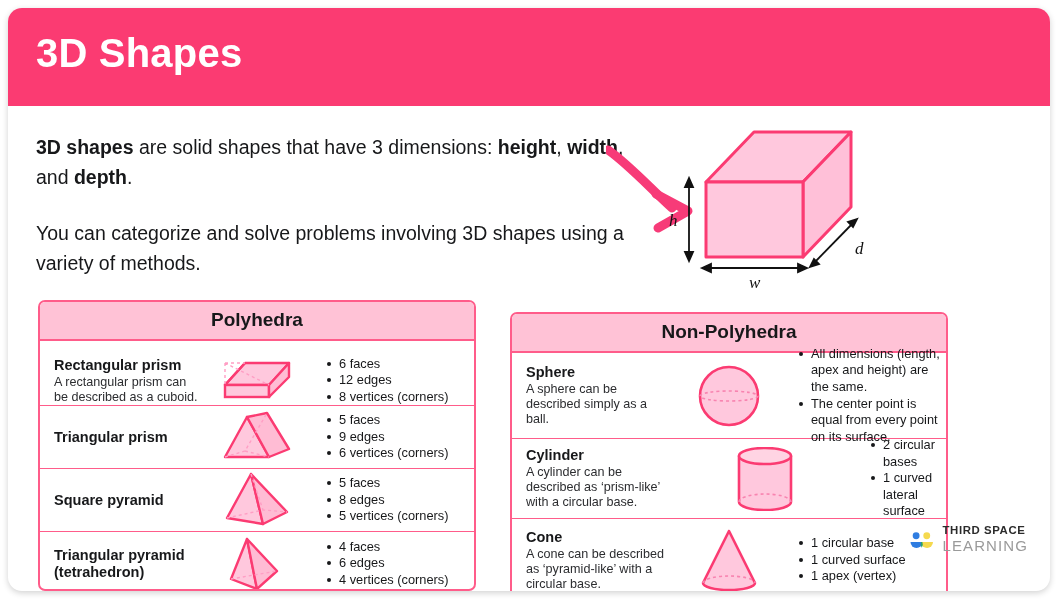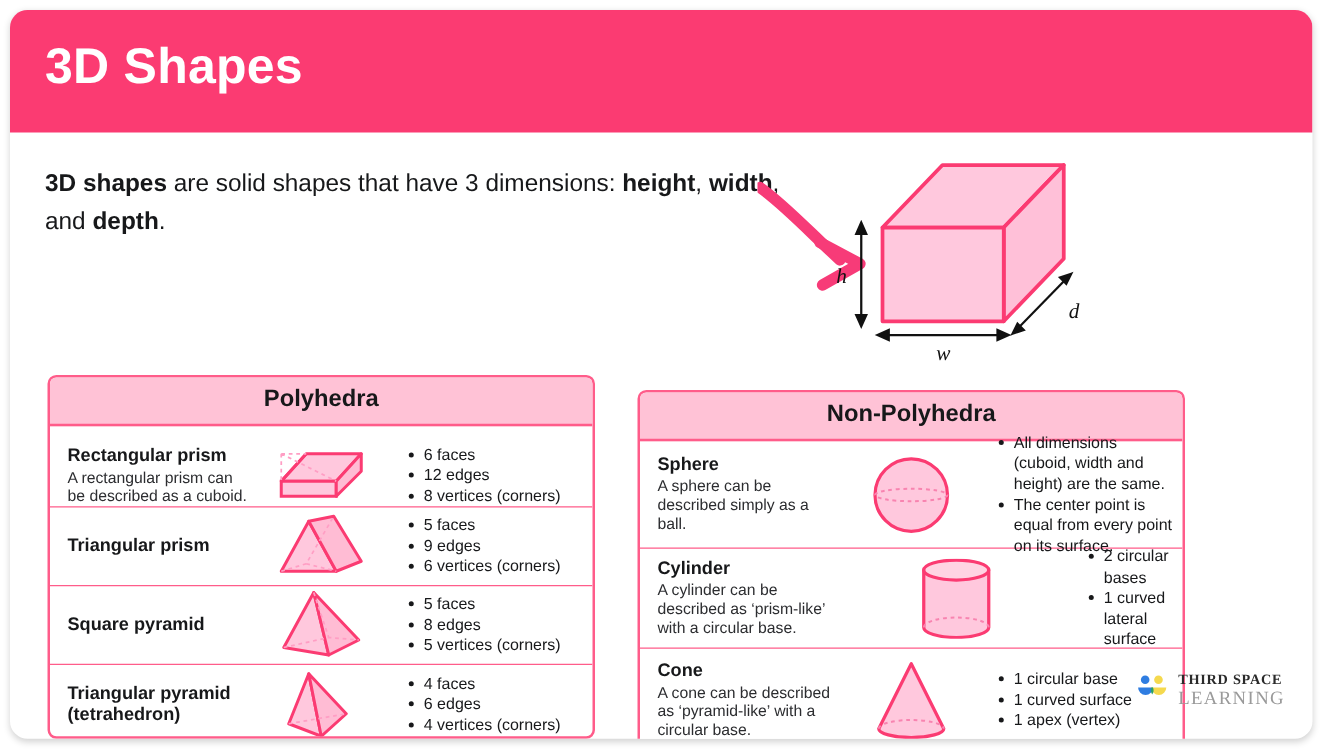--- a/index.html
+++ b/index.html
@@ -67,38 +67,39 @@
   ul.facts li{
     font-size:12.8px;color:#17181a;line-height:16.5px;position:relative;padding-left:12px;
   }
   ul.facts li:before{
     content:"";position:absolute;left:0;top:6px;width:4px;height:4px;
     border-radius:50%;background:#17181a;
   }
   .tbl-right ul.facts li{line-height:16.6px;}
 
   
-  .logo{position:absolute;left:900px;top:517px;width:120px;height:42px;display:flex;align-items:flex-end;gap:7px;font-family:Liberation Serif, serif;}
+  .logo{position:absolute;left:900px;top:517px;width:120px;height:42px;display:flex;align-items:flex-start;gap:7px;}
   .logo-text{line-height:1;}
   .logo-t1{font-size:11.4px;font-weight:bold;color:#2b2b2b;letter-spacing:.6px;}
   .logo-t2{font-size:15px;color:#9a9a9a;letter-spacing:1.1px;margin-top:2px;}
 </style>
 </head>
 <body>
 
 <div class="card">
 
   <div class="header">
     <div class="header-title">3D Shapes</div>
   </div>
 
   <div class="intro">
     <p>
       <b>3D shapes</b><span> are solid shapes that have 3 dimensions: </span><b>height</b><span>, </span><b>width</b><span>, and </span><b>depth</b><span>.</span>
     </p>
+    <p class="p2">You can categorize and solve problems involving 3D shapes using a variety of methods.</p>
   </div>
 
   <div class="cuboid-wrap">
     <svg width="340" height="180" viewBox="0 0 340 180">
 
       <g>
         <path d="M2,38 C22,52 44,76 66,96" fill="none" stroke="#f73b78" stroke-width="9" stroke-linecap="round"></path>
         <path d="M50,82 L82,99 L52,116" fill="none" stroke="#f73b78" stroke-width="9" stroke-linecap="round" stroke-linejoin="round"></path>
       </g>
 
@@ -228,21 +229,21 @@
         <div class="shape-desc">A sphere can be described simply as a ball.</div>
       </div>
       <div class="cell-img">
         <svg width="68" height="66" viewBox="0 0 68 66">
           <circle cx="34" cy="33" r="29" fill="#ffc8dd" stroke="#fb3b72" stroke-width="2.6"></circle>
           <ellipse cx="34" cy="33" rx="29" ry="5" fill="none" stroke="#f884b0" stroke-width="1.6" stroke-dasharray="3 3"></ellipse>
         </svg>
       </div>
       <div class="cell-facts">
         <ul class="facts">
-          <li>All dimensions (cuboid, width and height) are the same.</li>
+          <li>All dimensions (length, apex and height) are the same.</li>
           <li>The center point is equal from every point on its surface.</li>
         </ul>
       </div>
     </div>
 
     <div class="row nr2">
       <div class="cell-name">
         <div class="shape-name">Cylinder</div>
         <div class="shape-desc">A cylinder can be described as ‘prism-like’ with a circular base.</div>
       </div>

